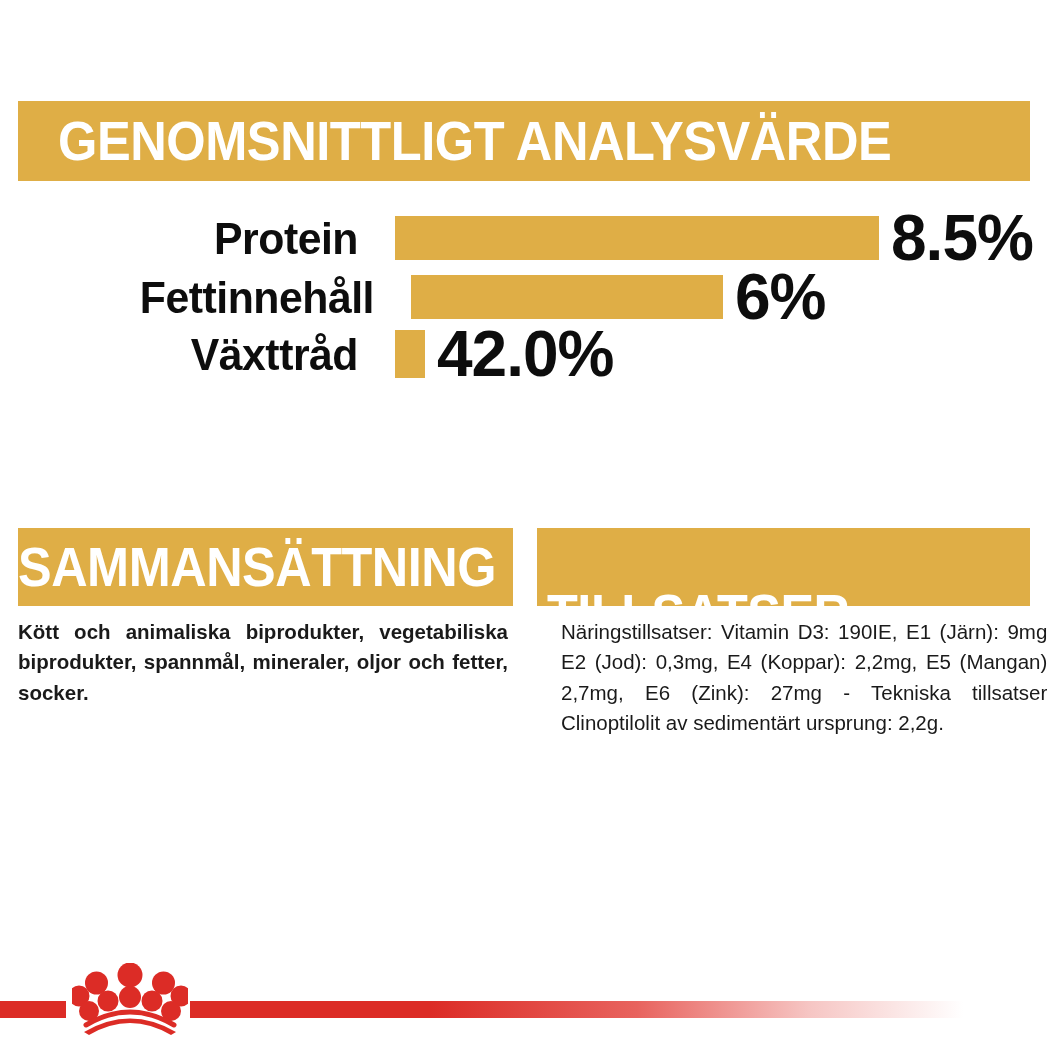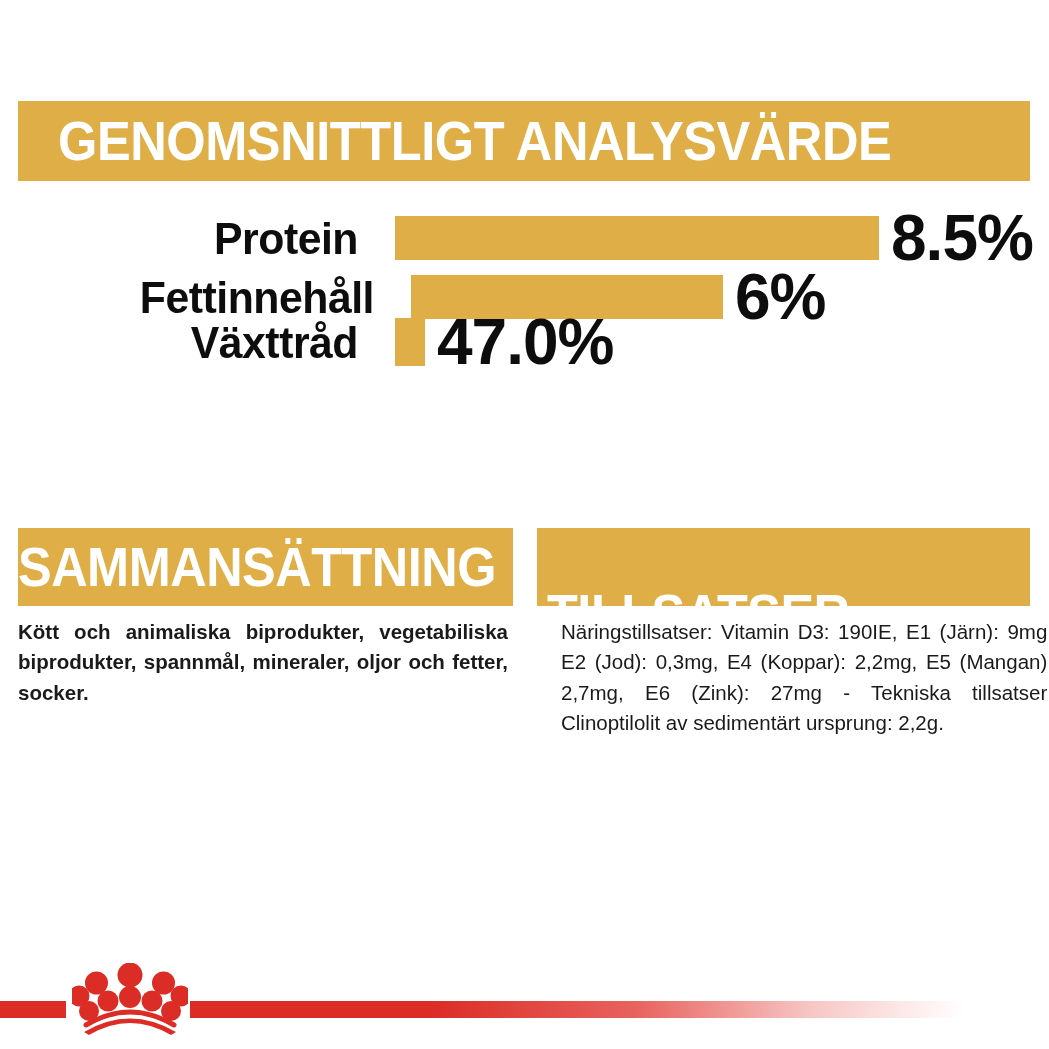--- a/index.html
+++ b/index.html
@@ -89,21 +89,21 @@
   .chart-row {
     position: absolute;
     left: 0;
     width: 1049px;
     height: 58px;
     display: flex;
     align-items: center;
   }
   #chart-row-0 { top: 4px; }
   #chart-row-1 { top: 63px; margin-left: 16px; }
-  #chart-row-2 { top: 108px; }
+  #chart-row-2 { top: 120px; }
 
   .bar-label {
     width: 358px;
     text-align: right;
     font-size: 45px;
     font-weight: 700;
     color: #0d0d0d;
     line-height: 1;
     letter-spacing: -0.5px;
     white-space: nowrap;
@@ -212,21 +212,21 @@
       <span class="bar-track">
         <span class="bar-fill" style="width:312px"></span>
         <span class="bar-value">6%</span>
       </span>
     </div>
 
     <div class="chart-row" id="chart-row-2">
       <span class="bar-label">Växttråd</span>
       <span class="bar-track">
         <span class="bar-fill" style="width:30px"></span>
-        <span class="bar-value">47.0%</span>
+        <span class="bar-value">42.0%</span>
       </span>
     </div>
 
   </div>
 
   <div class="band" id="band-composition">
     <span class="band-title">SAMMANSÄTTNING</span>
   </div>
   <p class="body-text" id="text-composition">Kött och animaliska biprodukter, vegetabiliska biprodukter, spannmål, mineraler, oljor och fetter, socker.</p>
 

